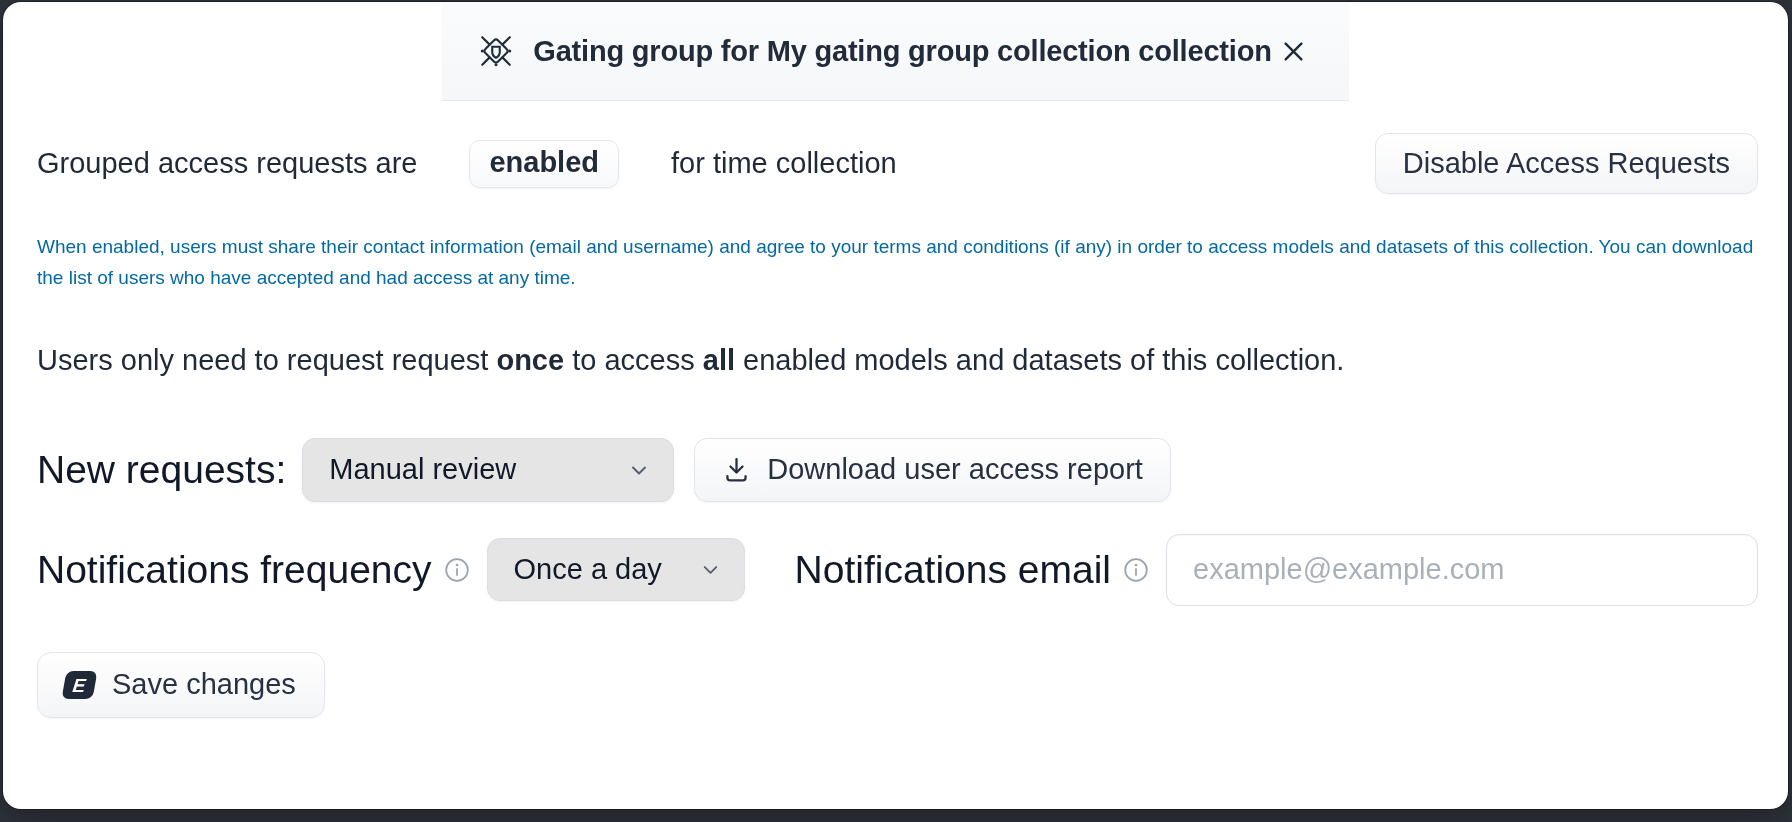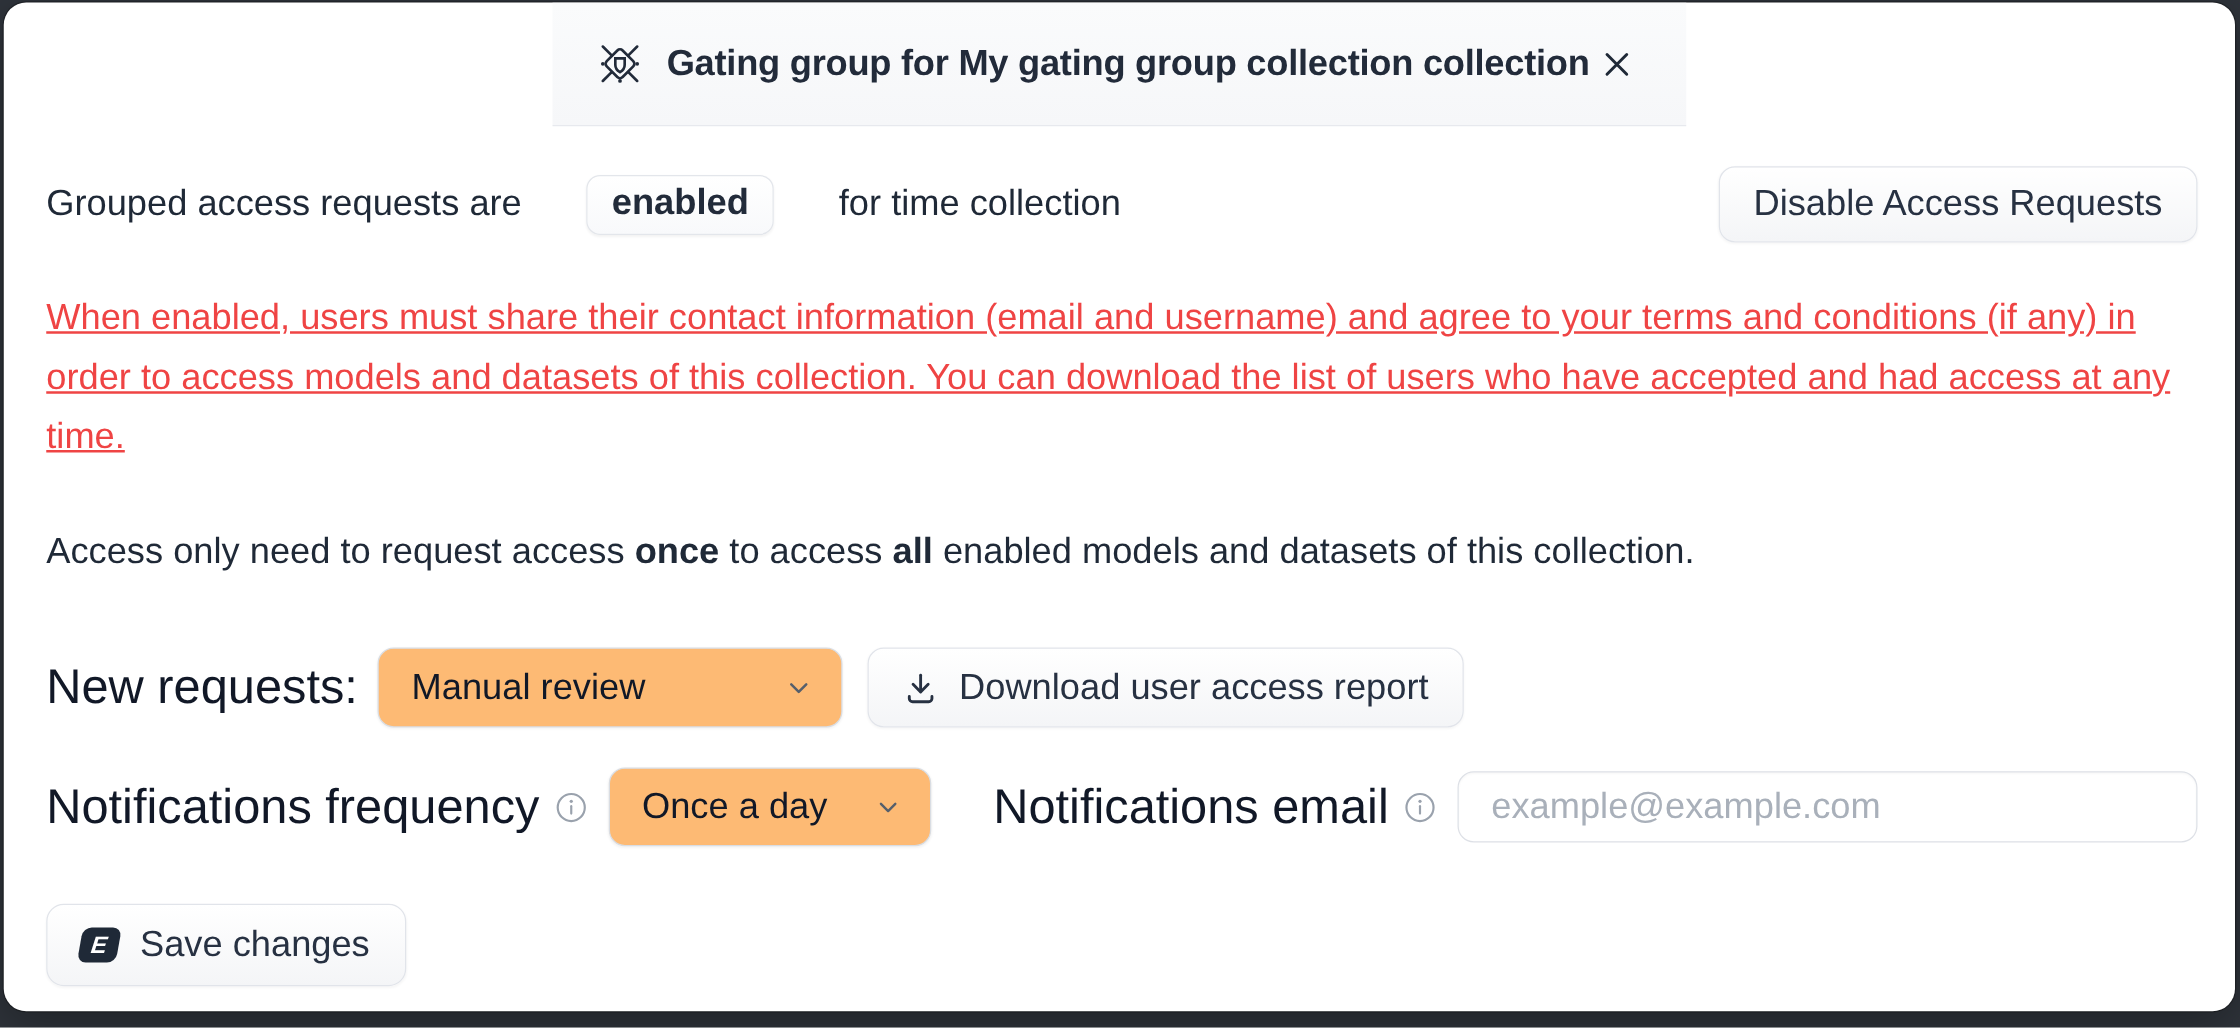--- a/index.html
+++ b/index.html
@@ -67,41 +67,40 @@
     border-radius: 13px;
     background: linear-gradient(#ffffff, #f4f5f7);
     padding: 13px 27px;
     box-shadow: 0 1px 2px rgba(0,0,0,.04);
     cursor: pointer;
     white-space: nowrap;
   }
   .disable-btn { margin-left: auto; }
 
   .desc {
-    font-size: 29px;
+    font-size: 19px;
     line-height: 1.64;
     margin: 37px 0 0;
     max-width: 1732px;
-    color: #ef4444;
-    text-decoration: underline;
+    color: #0369a1;
   }
   .note { font-size: 29px; margin: 44px 0 0; line-height: 1.6; }
   .note b {
     font-weight: 700;
     text-decoration-thickness: 3px;
     text-underline-offset: 5px;
   }
 
   .controls-row { margin-top: 54px; display: flex; align-items: center; }
   .field-label { font-size: 39px; color: #111827; white-space: nowrap; }
   .select {
     height: 64px;
     border: 1px solid #d9dde3;
     border-radius: 13px;
-    background: #fdba74;
+    background: #e5e5e5;
     display: flex; align-items: center; justify-content: space-between;
     padding: 0 22px 0 26px;
     font-size: 29px;
     color: #111827;
     box-shadow: 0 1px 2px rgba(0,0,0,.05);
     cursor: pointer;
   }
   .select-new-requests { width: 372px; margin-left: 16px; }
   .download-btn {
     margin-left: 20px;
@@ -111,21 +110,21 @@
     border-radius: 13px;
   }
 
   .controls-row2 { margin-top: 32px; display: flex; align-items: center; }
   .info-icon { display: inline-flex; margin-left: 12px; flex: 0 0 auto; }
   .select-frequency { width: 258px; margin-left: 17px; height: 63px; }
   .email-label { margin-left: 50px; }
   .email-input {
     flex: 1;
     margin-left: 17px;
-    height: 57px;
+    height: 72px;
     border: 1px solid #dde0e6;
     border-radius: 13px;
     padding: 0 26px;
     font-family: inherit;
     font-size: 29px;
     color: #111827;
     box-shadow: 0 1px 2px rgba(0,0,0,.04) inset;
     outline: none;
     min-width: 0;
   }
@@ -187,21 +186,21 @@
 
     <div class="status-row">
       <span>Grouped access requests are</span>
       <span class="enabled-badge">enabled</span>
       <span>for time collection</span>
       <button class="btn disable-btn">Disable Access Requests</button>
     </div>
 
     <p class="desc">When enabled, users must share their contact information (email and username) and agree to your terms and conditions (if any) in order to access models and datasets of this collection. You can download the list of users who have accepted and had access at any time.</p>
 
-    <p class="note"><span>Access only need to request access </span><b>once</b><span> to access </span><b>all</b><span> enabled models and datasets of this collection.</span></p>
+    <p class="note"><span>Users only need to request request </span><b>once</b><span> to access </span><b>all</b><span> enabled models and datasets of this collection.</span></p>
 
     <div class="controls-row">
       <span class="field-label">New requests:</span>
       <div class="select select-new-requests">
         <span>Manual review</span>
         <span style="display:inline-flex;">
           <svg width="24" height="24" viewBox="0 0 24 24" fill="none" stroke="#565f6b" stroke-width="2" stroke-linecap="round" stroke-linejoin="round">
             <polyline points="6,9.5 12,15.5 18,9.5"></polyline>
           </svg>
         </span>

